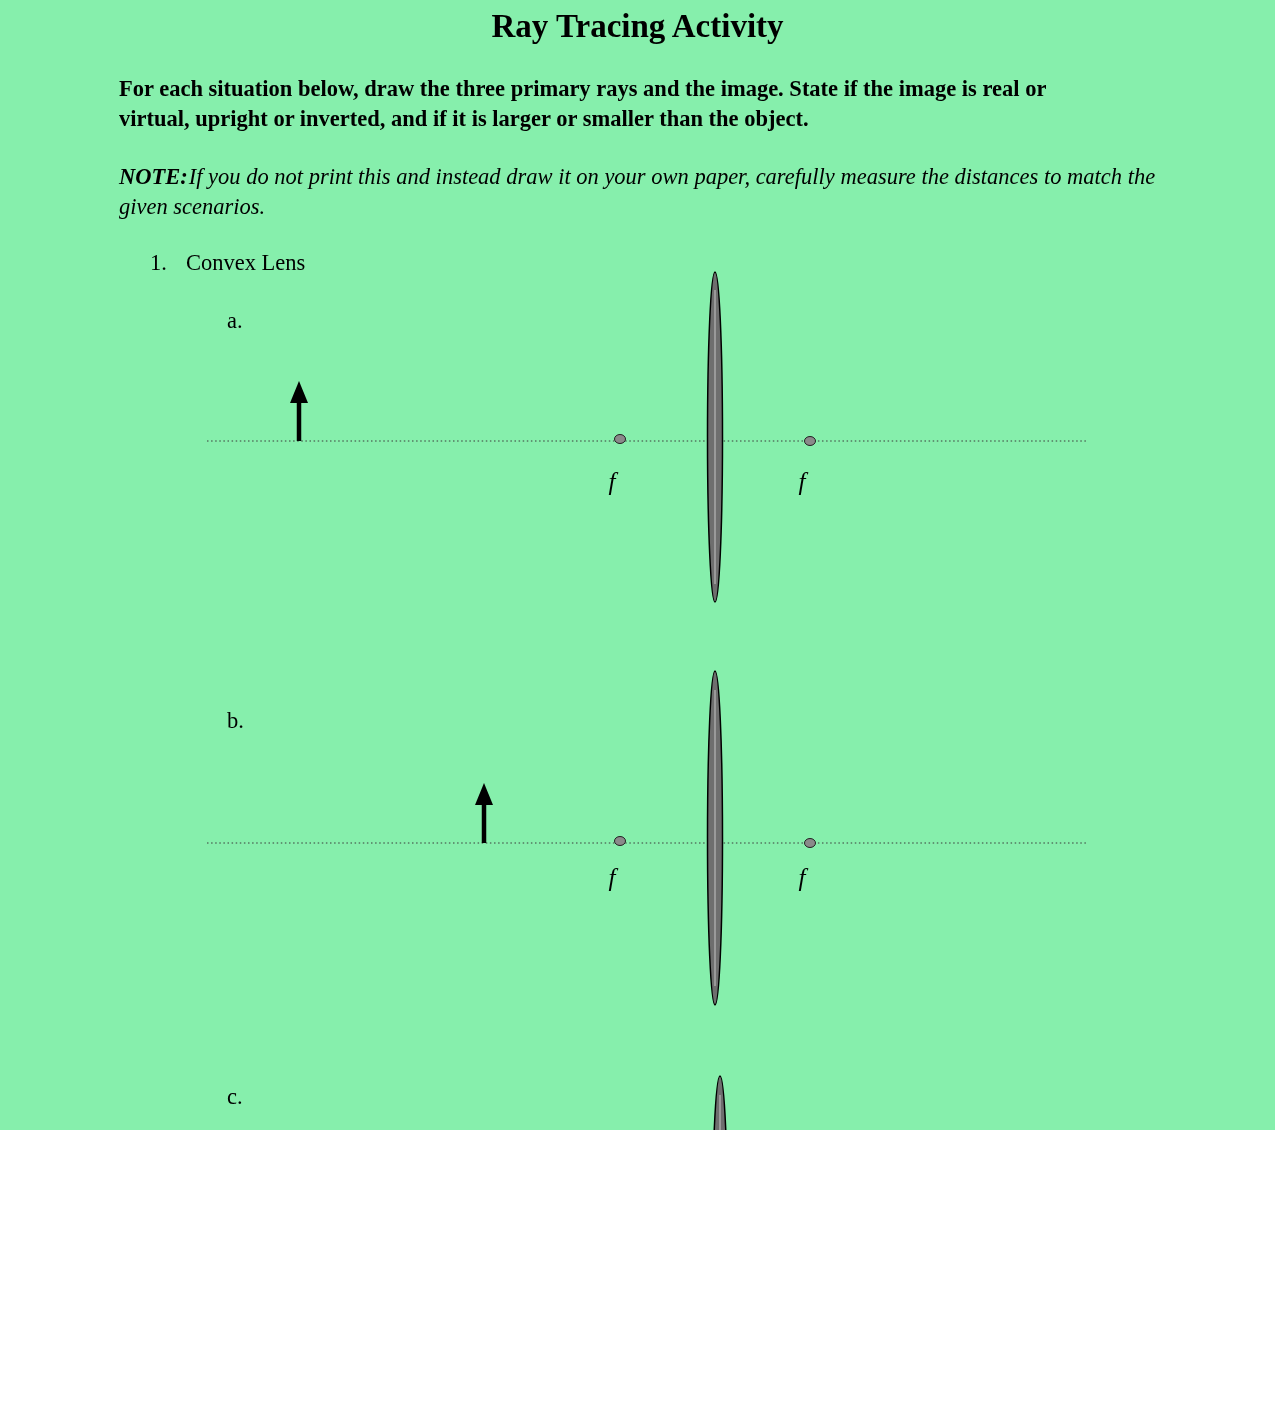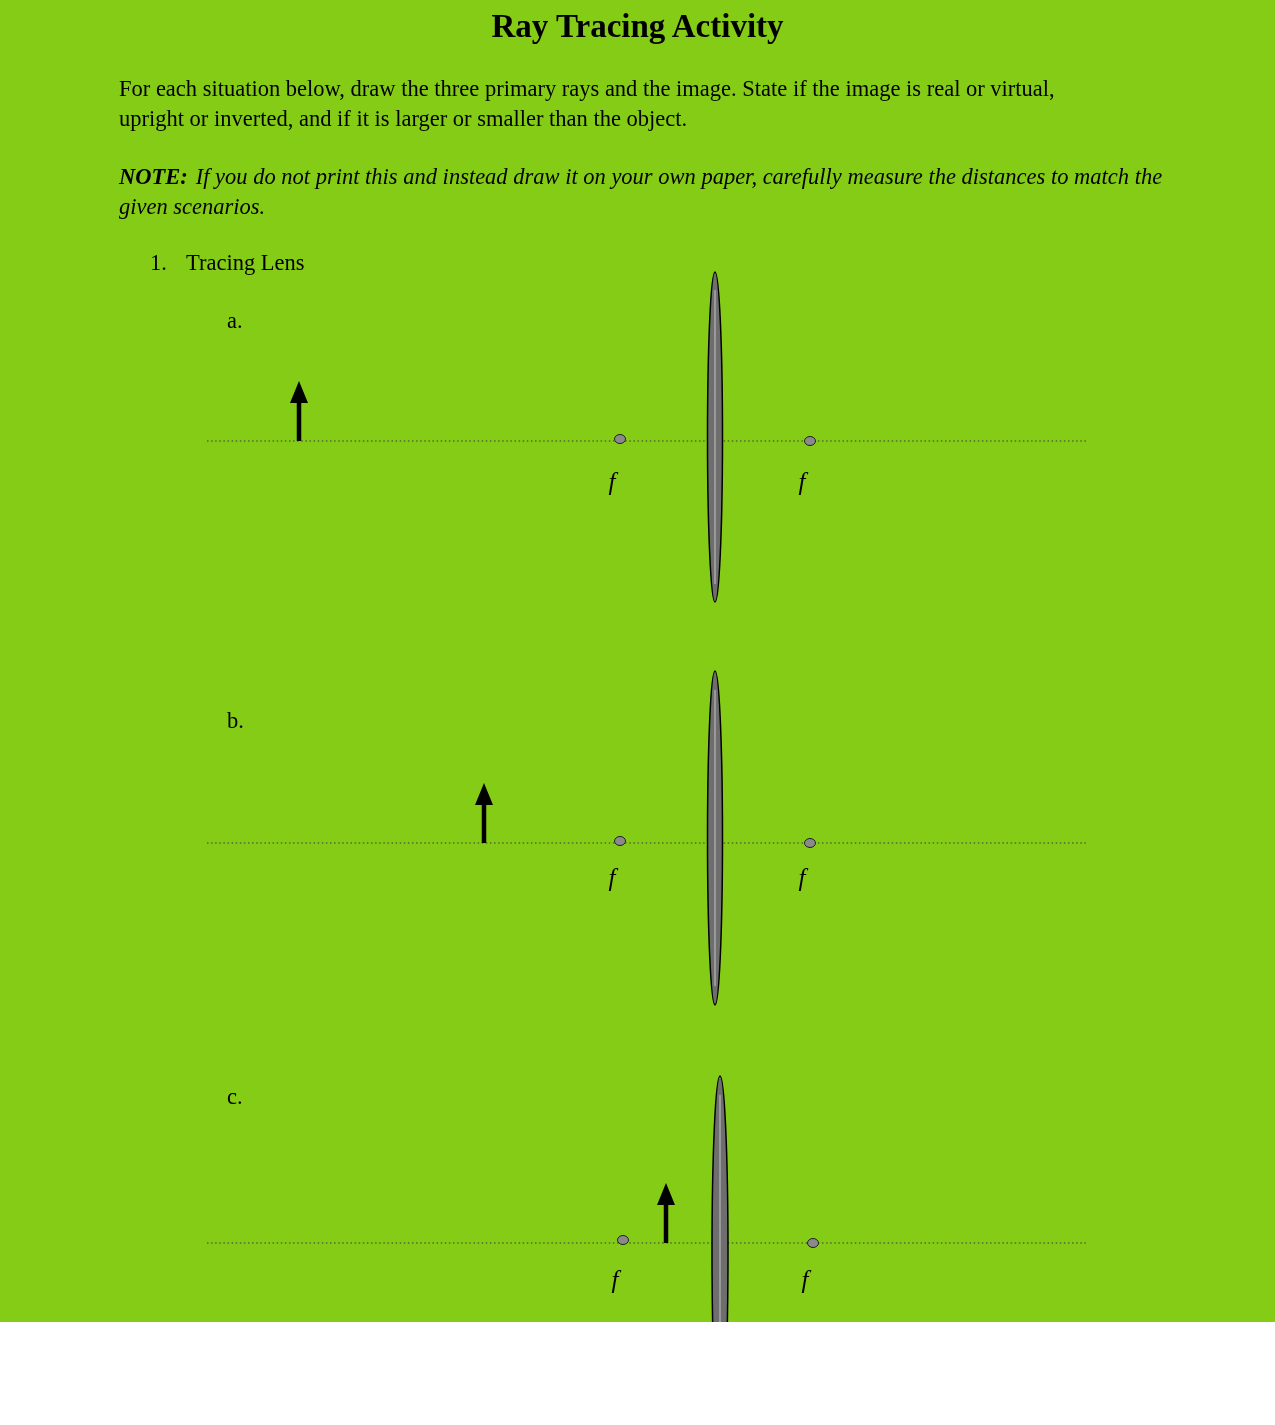--- a/index.html
+++ b/index.html
@@ -1,52 +1,53 @@
 <!DOCTYPE html>
 <html><head>
 <meta charset="utf-8">
 <style>
   * { box-sizing: border-box; }
   html, body { margin: 0; padding: 0; background: #ffffff; }
   .page {
     position: relative;
     width: 1275px;
-    height: 1322px;
-    background: #84cc16;
+    height: 1130px;
+    background: #86efac;
     color: #000000;
     font-family: "Liberation Serif", serif;
     overflow: hidden;
   }
   .title {
     position: absolute;
     top: 8px; left: 0;
     width: 100%;
     margin: 0;
     text-align: center;
     font-size: 33px;
     font-weight: bold;
   }
   .intro {
     position: absolute;
     left: 119px; top: 74px;
     width: 990px;
     margin: 0;
     font-size: 22.5px;
     line-height: 1.33;
+    font-weight: bold;
   }
   .note {
     position: absolute;
     left: 119px; top: 162px;
     width: 1075px;
     margin: 0;
     font-size: 22.5px;
     line-height: 1.33;
     font-style: italic;
   }
-  .note .note-label { font-weight: bold; margin-right: 8px; }
+  .note .note-label { font-weight: bold; margin-right: 1px; }
   .problem {
     position: absolute;
     left: 150px; top: 250px;
     font-size: 22.5px;
   }
   .problem .num { display: inline-block; width: 36px; }
   .sub-label {
     position: absolute;
     left: 227px;
     font-size: 22.5px;
@@ -74,21 +75,21 @@
 
 <div class="page">
 
   <h1 class="title">Ray Tracing Activity</h1>
 
   <p class="intro">For each situation below, draw the three primary rays and the image.  State if the image is real or virtual, upright or inverted, and if it is larger or smaller than the object.</p>
 
   <p class="note"><span class="note-label">NOTE:</span><span>If you do not print this and instead draw it on your own paper, carefully measure the distances to match the given scenarios.</span></p>
 
   <div class="problem">
-    <span class="num">1.</span><span>Tracing Lens</span>
+    <span class="num">1.</span><span>Convex Lens</span>
   </div>
 
   <div class="sub-label sub-a">a.</div>
   <div class="sub-label sub-b">b.</div>
   <div class="sub-label sub-c">c.</div>
 
   <svg class="diagram dia-a" width="1275" height="345" viewBox="0 0 1275 345">
     <line x1="207" y1="181" x2="1088" y2="181" stroke="#3a3a3a" stroke-width="1" stroke-dasharray="1.5,2.6"></line>
     <line x1="299" y1="181" x2="299" y2="139" stroke="#000" stroke-width="4.5"></line>
     <polygon points="299,121 290,143 308,143" fill="#000"></polygon>

